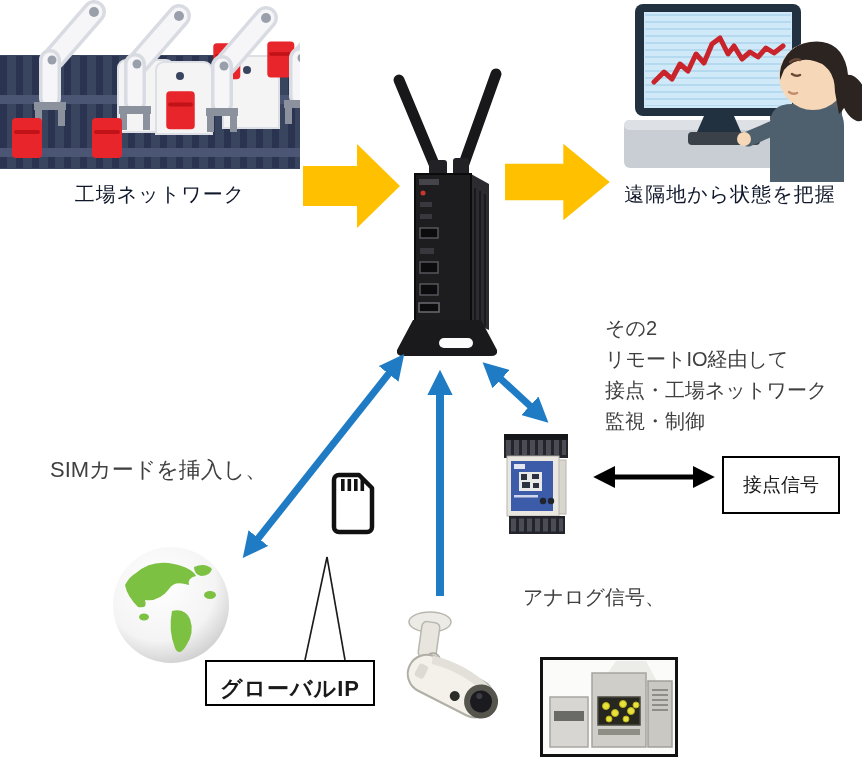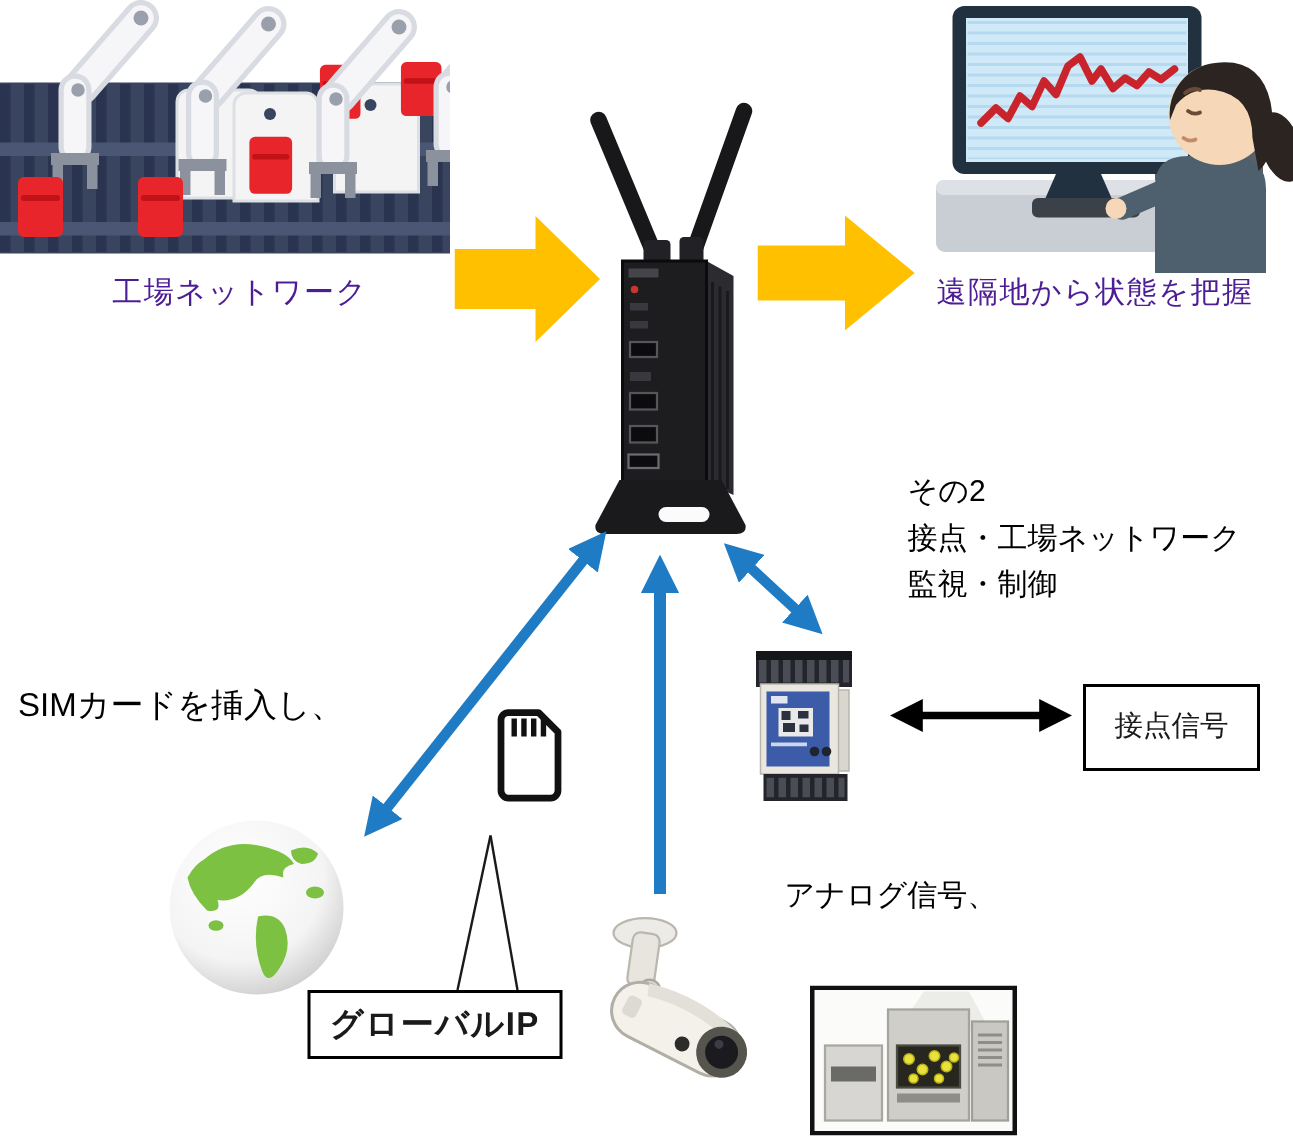--- a/index.html
+++ b/index.html
@@ -1,25 +1,25 @@
 <!DOCTYPE html>
 <html><head>
 <meta charset="utf-8">
 <style>
   * { margin:0; padding:0; box-sizing:border-box; }
   html,body { background:#ffffff; }
   body { font-family:"Liberation Sans","DejaVu Sans",sans-serif; color:#1a1a1a; }
   .canvas { position:relative; width:862px; height:759px; background:#ffffff; overflow:hidden; }
   .abs { position:absolute; }
-  .node-label { font-size:20px; text-align:center; letter-spacing:1px; color:#4c1d95; }
-  .note { font-size:20px; line-height:31px; color:#000000; white-space:nowrap; }
-  .note-sim { font-size:22px; line-height:36px; }
+  .node-label { font-size:20px; text-align:center; letter-spacing:1px; color:#0f172a; }
+  .note { font-size:20px; line-height:31px; color:#404040; white-space:nowrap; }
+  .note-sim { font-size:22px; line-height:36px;margin-left:38px; }
   .boxed { border:2px solid #000; background:#fff; display:flex; flex-direction:column; align-items:center; justify-content:center; }
   .signal-box { font-size:19px; line-height:26px; }
-  .globalip-box { font-size:22px; font-weight:600; letter-spacing:1px; }
+  .globalip-box { font-size:22px; font-weight:600; letter-spacing:1px;justify-content:flex-end; }
   svg { display:block; }
 </style>
 </head>
 <body>
 
 <div class="canvas">
 
   <svg class="abs" style="left:0;top:0" width="300" height="178" viewBox="0 0 300 178">
     <rect x="0" y="55" width="300" height="114" fill="#39445f"></rect>
     <line x1="0" y1="112" x2="300" y2="112" stroke="#2a3450" stroke-width="112" stroke-dasharray="7 9"></line>
@@ -109,20 +109,21 @@
     <path d="M160,78 a34,34 0 0 1 30,-38 q30,-4 37,26 q6,34 -8,46 l-4,-22 q0,-28 -25,-32 q-16,-2 -26,10 z" fill="#2b2420"></path>
     <ellipse cx="234" cy="96" rx="13" ry="24" fill="#2b2420" transform="rotate(-18 234 96)"></ellipse>
     <path d="M170,60 q5,-4 10,-2" fill="none" stroke="#6b4a35" stroke-width="2.5" stroke-linecap="round"></path>
     <path d="M172,72 q4,3 8,1" fill="none" stroke="#6b4a35" stroke-width="2.5" stroke-linecap="round"></path>
     <path d="M169,90 q4,3 8,1" fill="none" stroke="#c28c6a" stroke-width="2.5" stroke-linecap="round"></path>
   </svg>
   <div class="abs node-label" style="left:610px;top:181px;width:240px">遠隔地から状態を把握</div>
 
   <div class="abs note" style="left:605px;top:313px">
     <div>その2</div>
+    <div>リモートIO経由して</div>
     <div>接点・工場ネットワーク</div>
     <div>監視・制御</div>
   </div>
 
   <svg class="abs" style="left:233px;top:348px" width="180" height="218" viewBox="0 0 180 218">
     <defs>
       <marker id="mb1" viewBox="0 0 10 10" refX="6" refY="5" markerWidth="3.6" markerHeight="3.6" orient="auto-start-reverse">
         <path d="M0,0 L10,5 L0,10 z" fill="#1F7CC4"></path>
       </marker>
     </defs>

